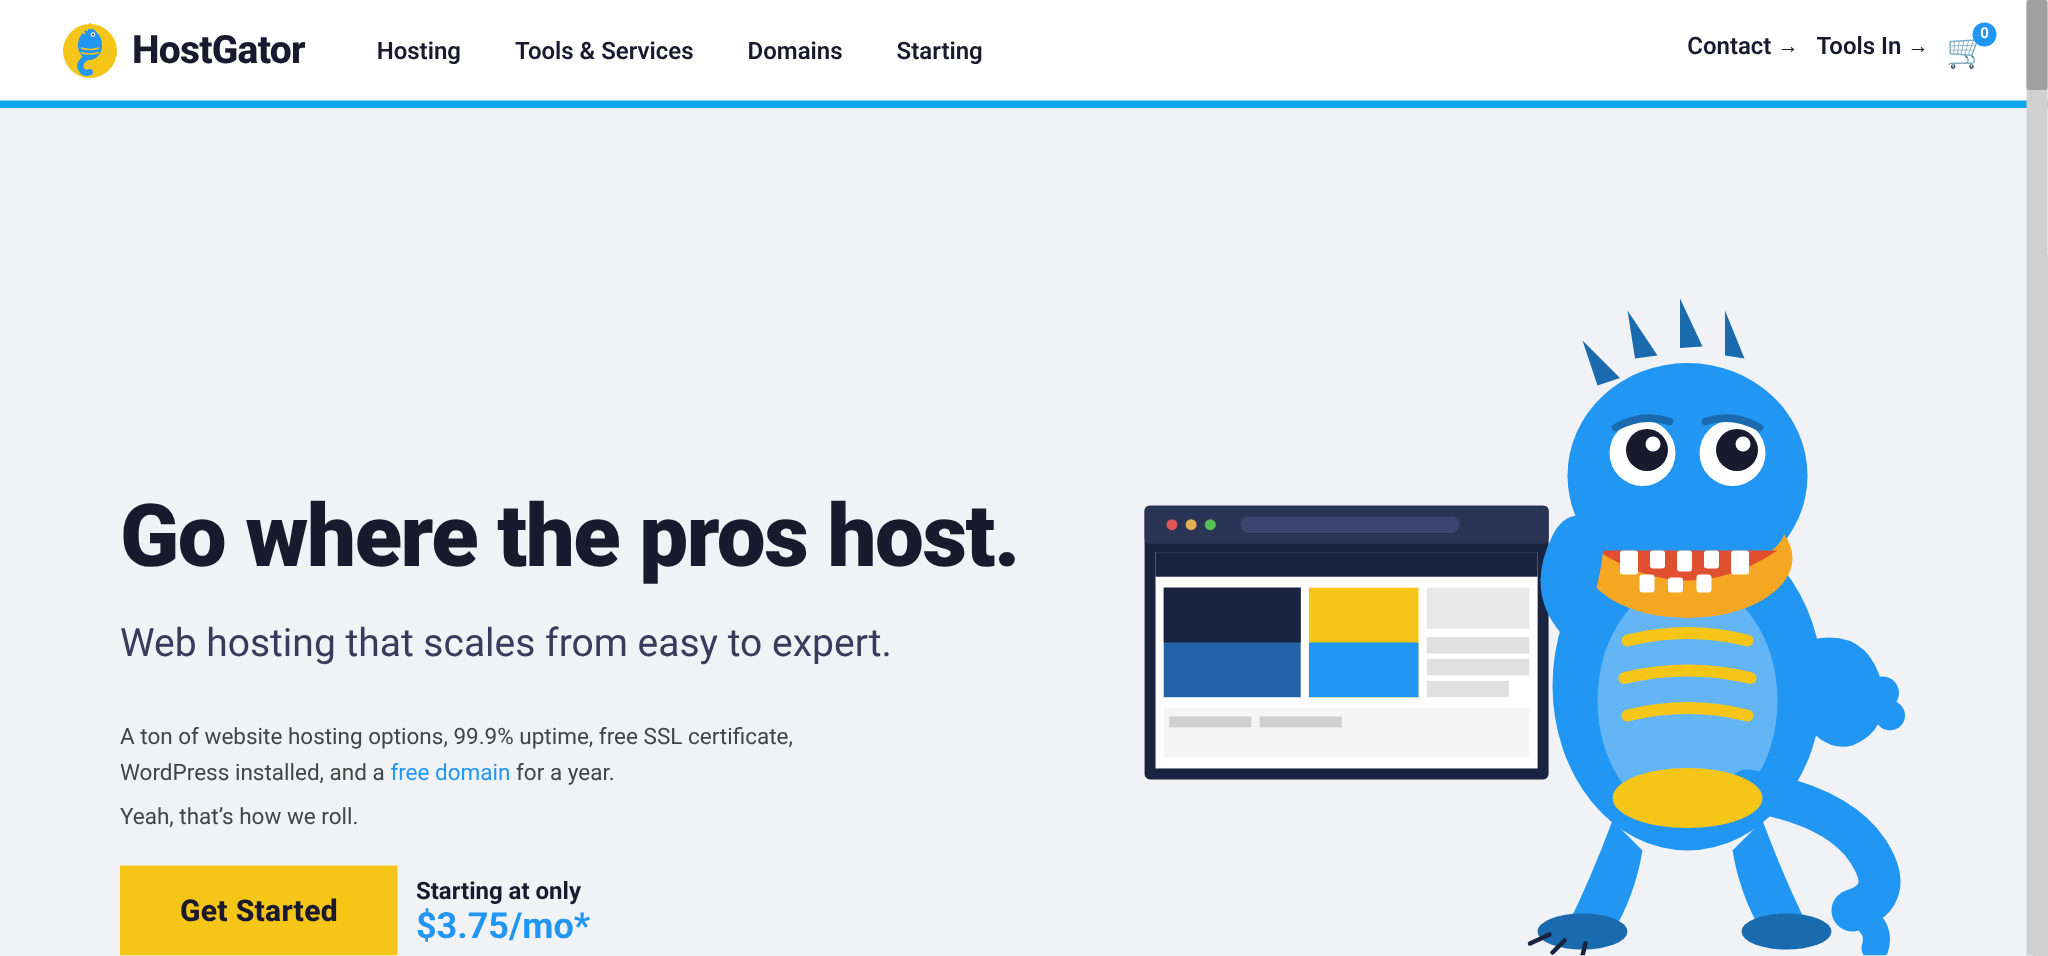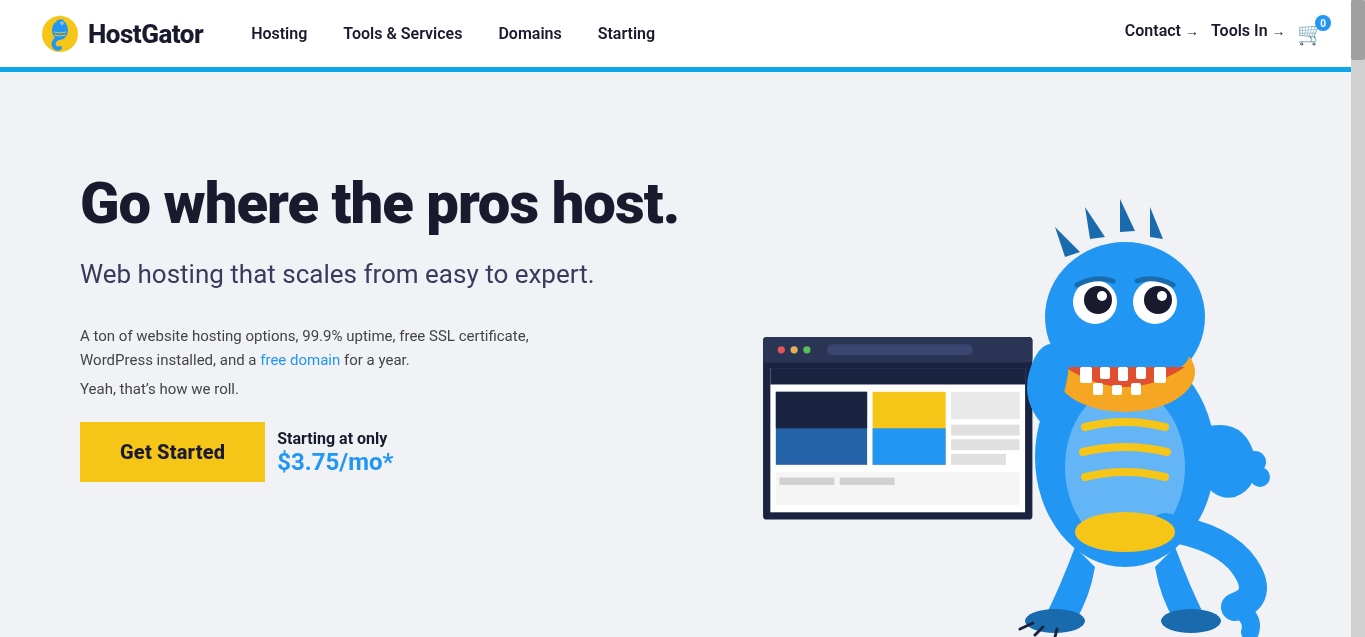--- a/index.html
+++ b/index.html
@@ -111,21 +111,21 @@
       border-radius: 2px;
       position: absolute;
       top: 0;
     }
 
     
     .hero {
       background: #f0f2f5;
       min-height: 565px;
       display: flex;
-      align-items: flex-start;
+      align-items: flex-end;
       padding: 60px 60px 0 80px;
       position: relative;
       overflow: hidden;
     }
     .hero-content {
       flex: 1;
       max-width: 650px;
       padding-top: 40px;
     }
     .hero-title {

